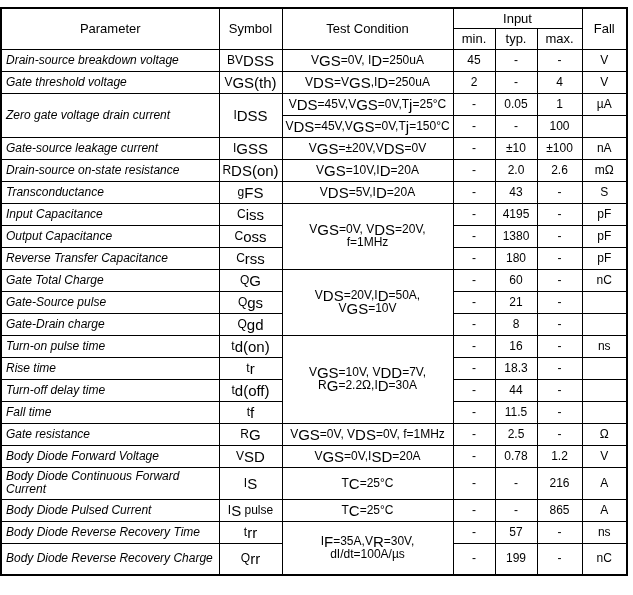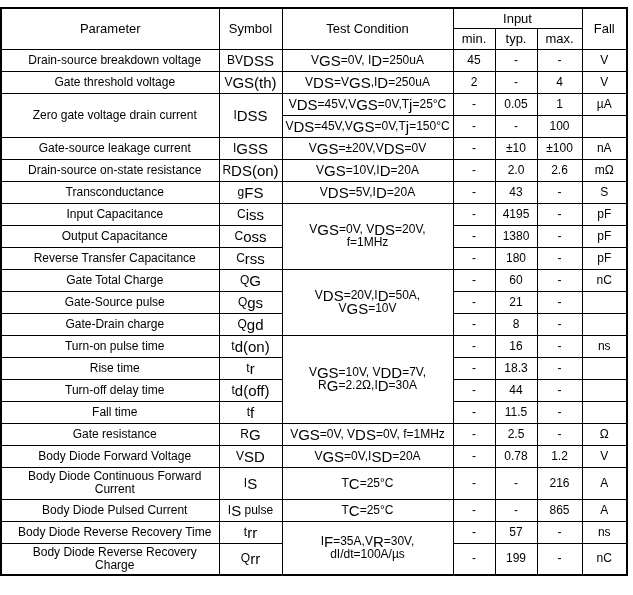--- a/index.html
+++ b/index.html
@@ -11,21 +11,21 @@
   table { border-collapse:collapse; width:626px;
     table-layout:fixed; border:2px solid #000; }
   th, td { border:1px solid #000; font-weight:normal; font-size:12px;
     text-align:center; vertical-align:middle; line-height:13px;
     overflow:hidden; }
   thead th { font-size:13px; }
   thead tr.h1 { height:20px; }
   thead tr.h2 { height:21px; }
   tbody tr { height:22px; }
   tbody tr.tall { height:32px; }
-  td.col-parameter { text-align:center; padding-left:11px; padding-right:2px; }
+  td.col-parameter { text-align:left; padding-left:4px; padding-right:2px;font-style:italic; }
   sub { font-size:15px; line-height:0; vertical-align:-2px; }
 </style>
 </head>
 <body>
 
 <div class="page">
   <div class="note"></div>
 
   <table>
     <colgroup>

